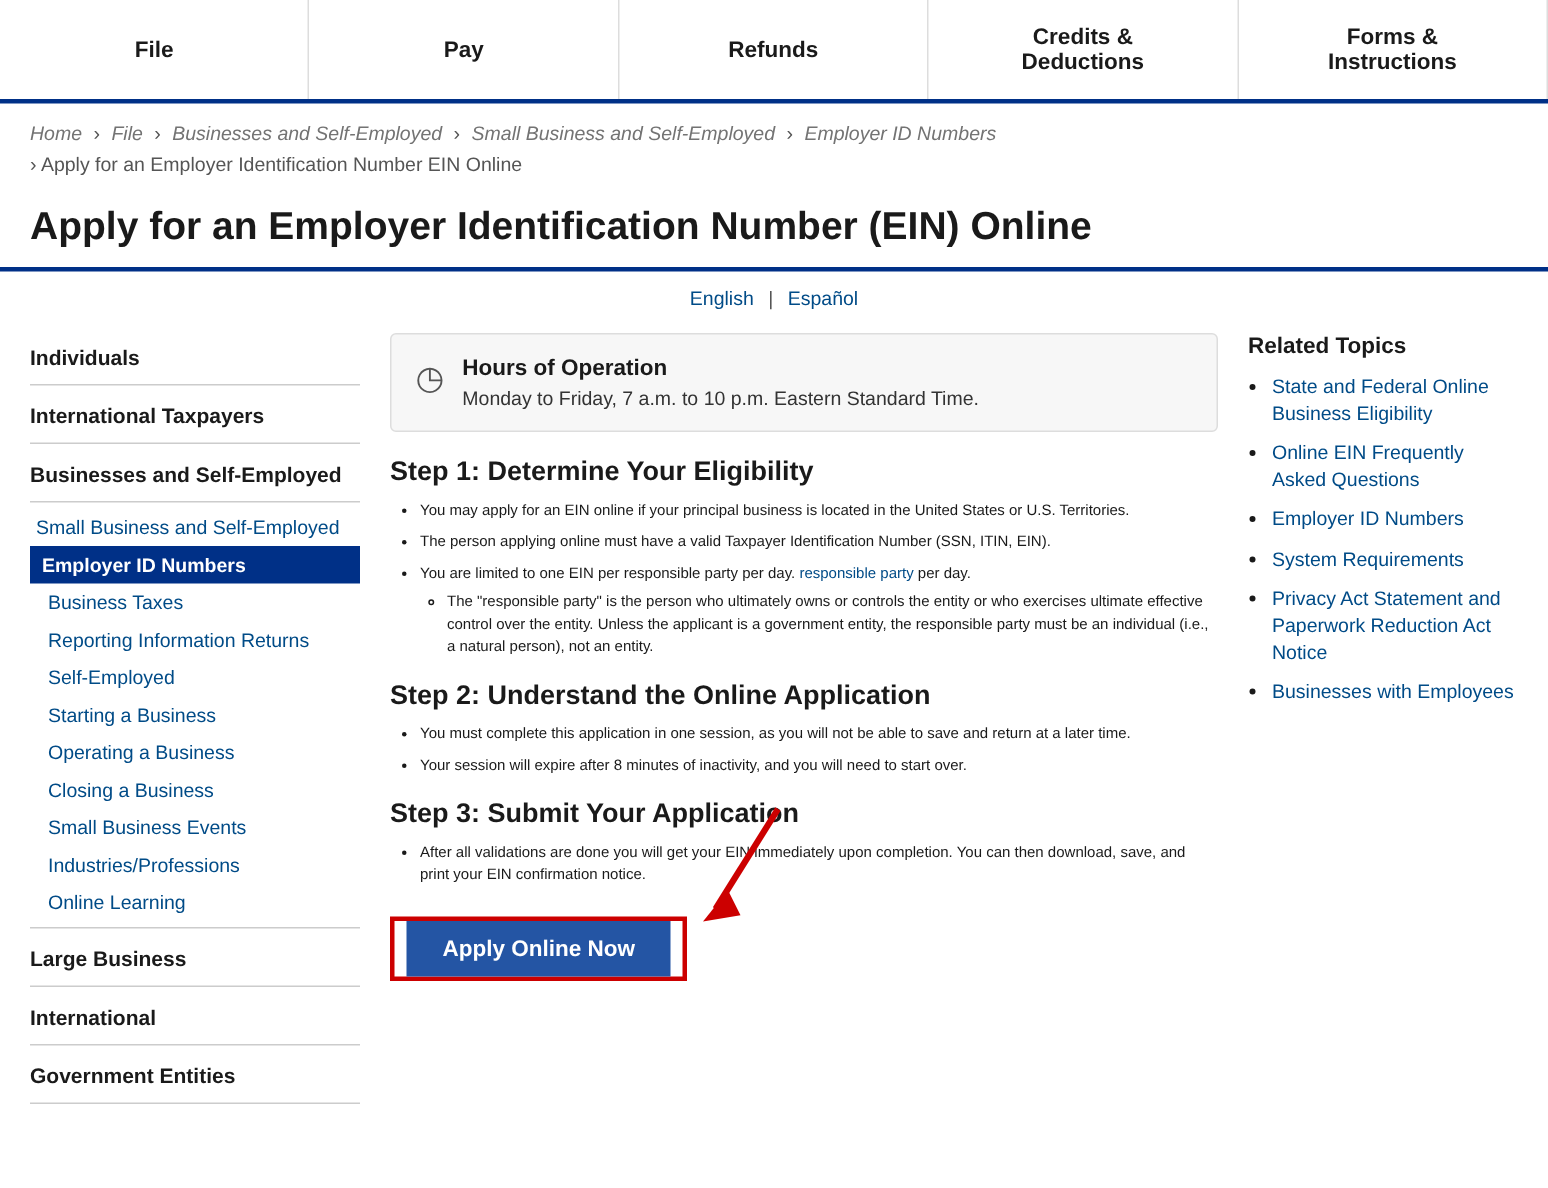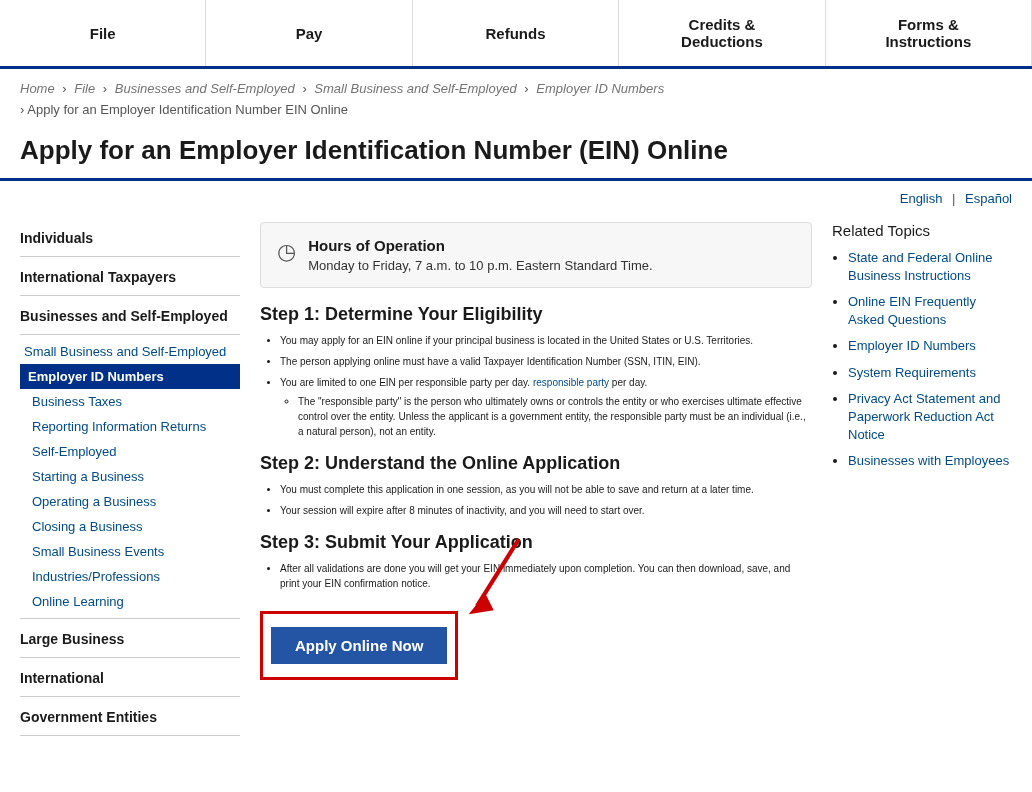--- a/index.html
+++ b/index.html
@@ -39,21 +39,21 @@
     .page-title {
       padding: 10px 20px 12px 20px;
       font-size: 26px;
       font-weight: bold;
       color: #1a1a1a;
       border-bottom: 3px solid #003087;
     }
 
     
     .lang-selector {
-      text-align: right;
+      text-align: center;
       padding: 10px 20px 6px 20px;
       font-size: 13px;
       color: #555;
     }
     .lang-selector a { color: #004b87; text-decoration: none; }
     .lang-selector .sep { margin: 0 6px; }
 
     
     .main-layout {
       display: flex;
@@ -153,21 +153,21 @@
       padding-left: 18px;
       margin-top: 4px;
     }
     .step-list ul li { list-style-type: circle; }
     .step-list a { color: #004b87; text-decoration: none; text-align: center; }
 
     
     .apply-btn-section {
       border: 3px solid #c00;
       display: inline-block;
-      padding: 13px 8px;
+      padding: 0 8px;
       margin: 10px 0 16px 0;
     }
     .apply-btn {
       background: #2455a4;
       color: #fff;
       font-size: 15px;
       font-weight: bold;
       padding: 10px 24px;
       border: none;
       cursor: pointer;
@@ -188,21 +188,21 @@
       pointer-events: none;
     }
 
     
     .right-sidebar {
       width: 180px;
       flex-shrink: 0;
       padding-top: 10px;
     }
     .related-topics-title {
-      font-weight: normal;
+      font-weight: bold;
       font-size: 15px;
       margin-bottom: 10px;
     }
     .related-topics-list {
       list-style: disc;
       padding-left: 16px;
     }
     .related-topics-list li {
       margin-bottom: 8px;
       font-size: 13px;
@@ -320,21 +320,21 @@
       <div class="apply-btn-section">
         <button class="apply-btn">Apply Online Now</button>
       </div>
     </div>
 
   </main>
 
   <aside class="right-sidebar">
     <div class="related-topics-title">Related Topics</div>
     <ul class="related-topics-list">
-      <li><a href="#">State and Federal Online Business Instructions</a></li>
+      <li><a href="#">State and Federal Online Business Eligibility</a></li>
       <li><a href="#">Online EIN Frequently Asked Questions</a></li>
       <li><a href="#">Employer ID Numbers</a></li>
       <li><a href="#">System Requirements</a></li>
       <li><a href="#">Privacy Act Statement and Paperwork Reduction Act Notice</a></li>
       <li><a href="#">Businesses with Employees</a></li>
     </ul>
   </aside>
 
 </div>
 

